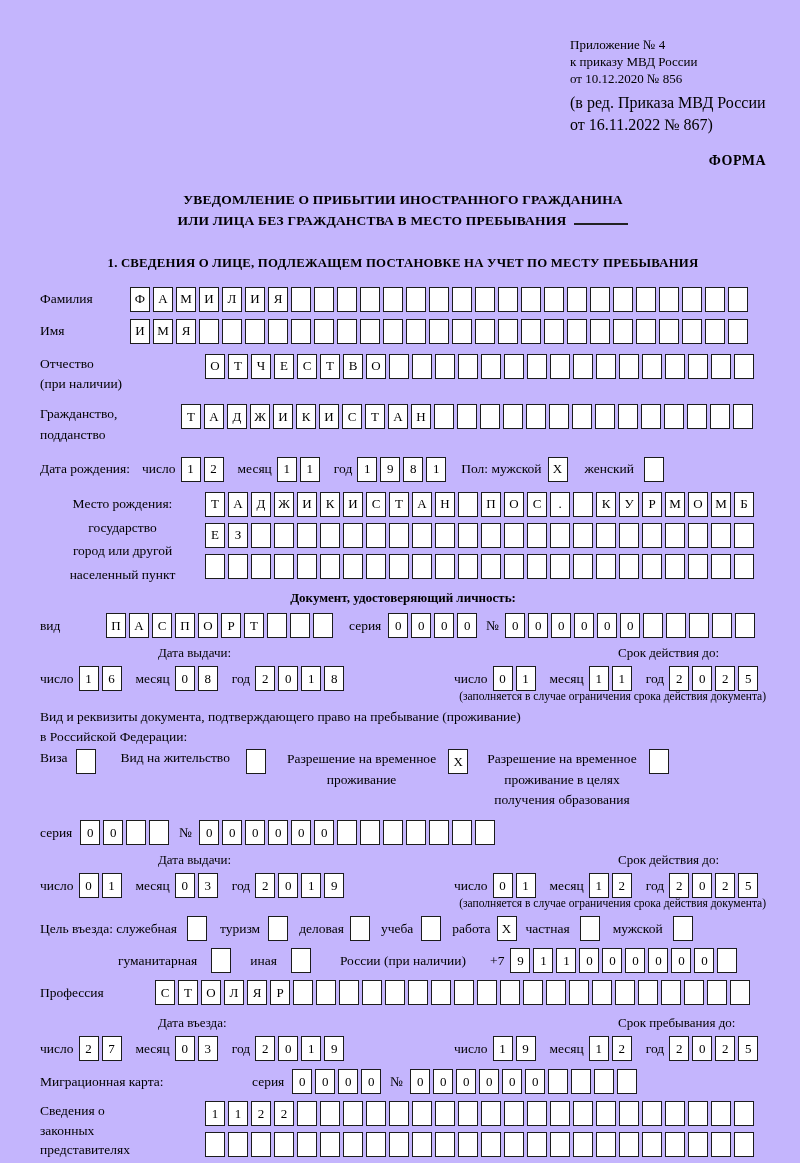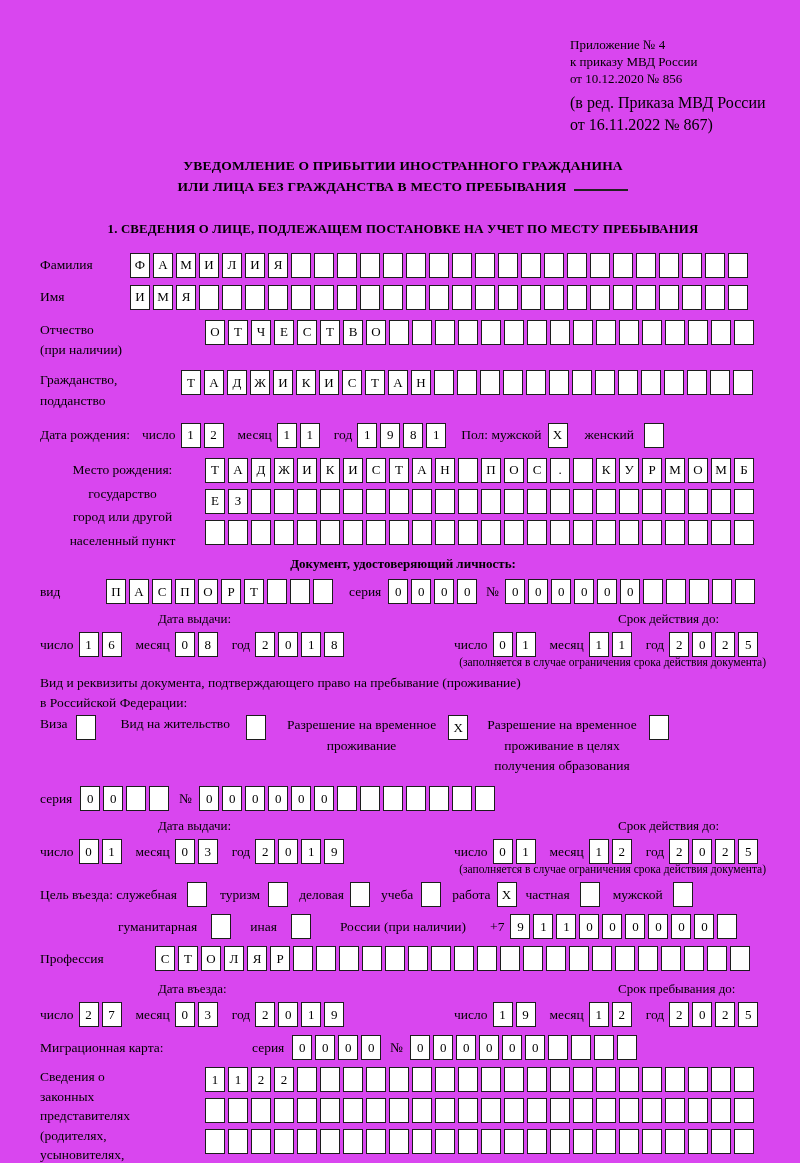--- a/index.html
+++ b/index.html
@@ -1,18 +1,18 @@
 <!DOCTYPE html>
 <html><head>
 <meta charset="utf-8">
 <style>
   html,body{margin:0;padding:0;background:#fff;}
   .page{
     width:800px;height:1163px;box-sizing:border-box;
-    padding:36px 34px 0 40px;background:#d946ef;color:#000;
+    padding:36px 34px 0 40px;background:#c4b5fd;color:#000;
     font-family:"Liberation Serif","DejaVu Serif",serif;
     overflow:hidden;position:relative;
   }
   .annex{margin-left:auto;width:196px;font-size:13px;line-height:1.32;white-space:pre-line;}
   .annex-note{margin-left:auto;width:196px;font-size:16px;line-height:1.32;white-space:pre-line;margin-top:5px;}
   .forma{text-align:right;font-weight:bold;font-size:14px;margin-top:18px;letter-spacing:0.5px;}
   .title{text-align:center;font-weight:bold;font-size:13.5px;margin-top:20px;line-height:1.6;letter-spacing:0.2px;}
   .underline{display:inline-block;width:54px;border-bottom:2px solid #222;height:12px;margin-left:8px;}
   .section{text-align:center;font-weight:bold;font-size:12.8px;margin-top:24px;letter-spacing:0.2px;}
   .form{margin-top:16px;font-size:13.5px;}
@@ -51,20 +51,21 @@
 </head>
 <body>
 
 <div class="page">
 
   <div class="annex">Приложение № 4
 к приказу МВД России
 от 10.12.2020 № 856</div>
   <div class="annex-note">(в ред. Приказа МВД России
 от 16.11.2022 № 867)</div>
+  <div class="forma">ФОРМА</div>
 
   <div class="title">
     <div>УВЕДОМЛЕНИЕ О ПРИБЫТИИ ИНОСТРАННОГО ГРАЖДАНИНА</div>
     <div><span>ИЛИ ЛИЦА БЕЗ ГРАЖДАНСТВА В МЕСТО ПРЕБЫВАНИЯ</span><span class="underline"></span></div>
   </div>
 
   <div class="section">1. СВЕДЕНИЯ О ЛИЦЕ, ПОДЛЕЖАЩЕМ ПОСТАНОВКЕ НА УЧЕТ ПО МЕСТУ ПРЕБЫВАНИЯ</div>
 
   <div class="form">
 

